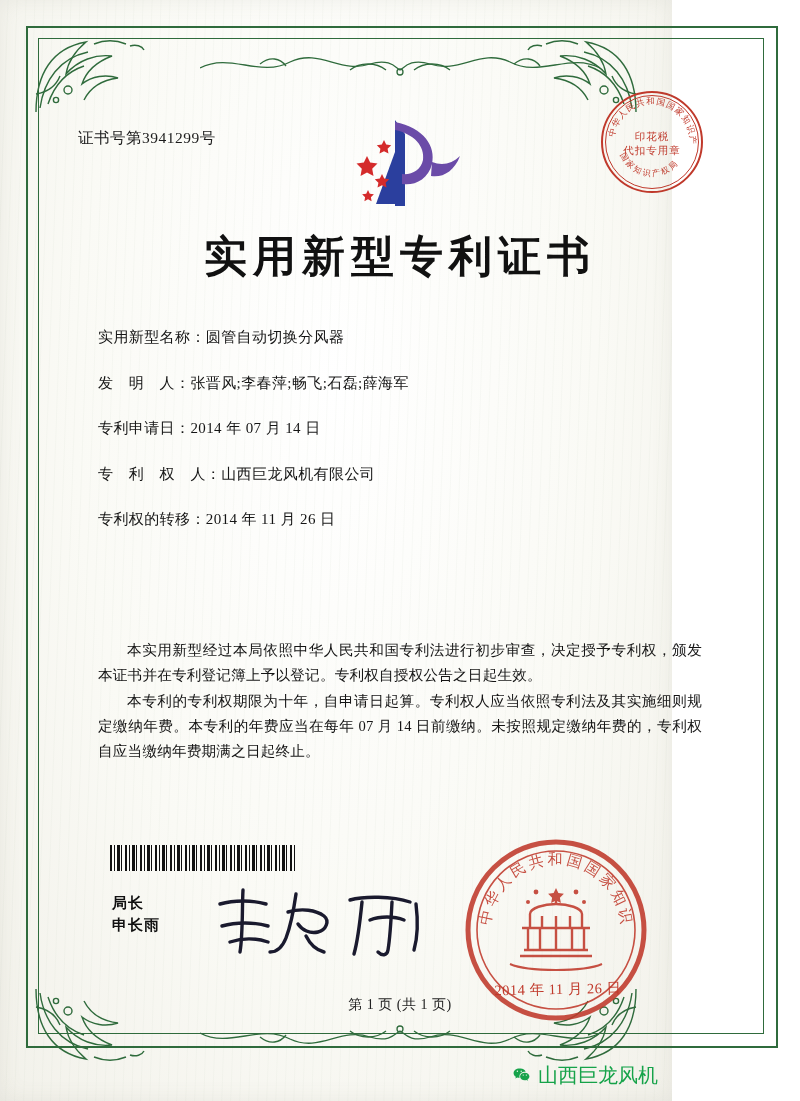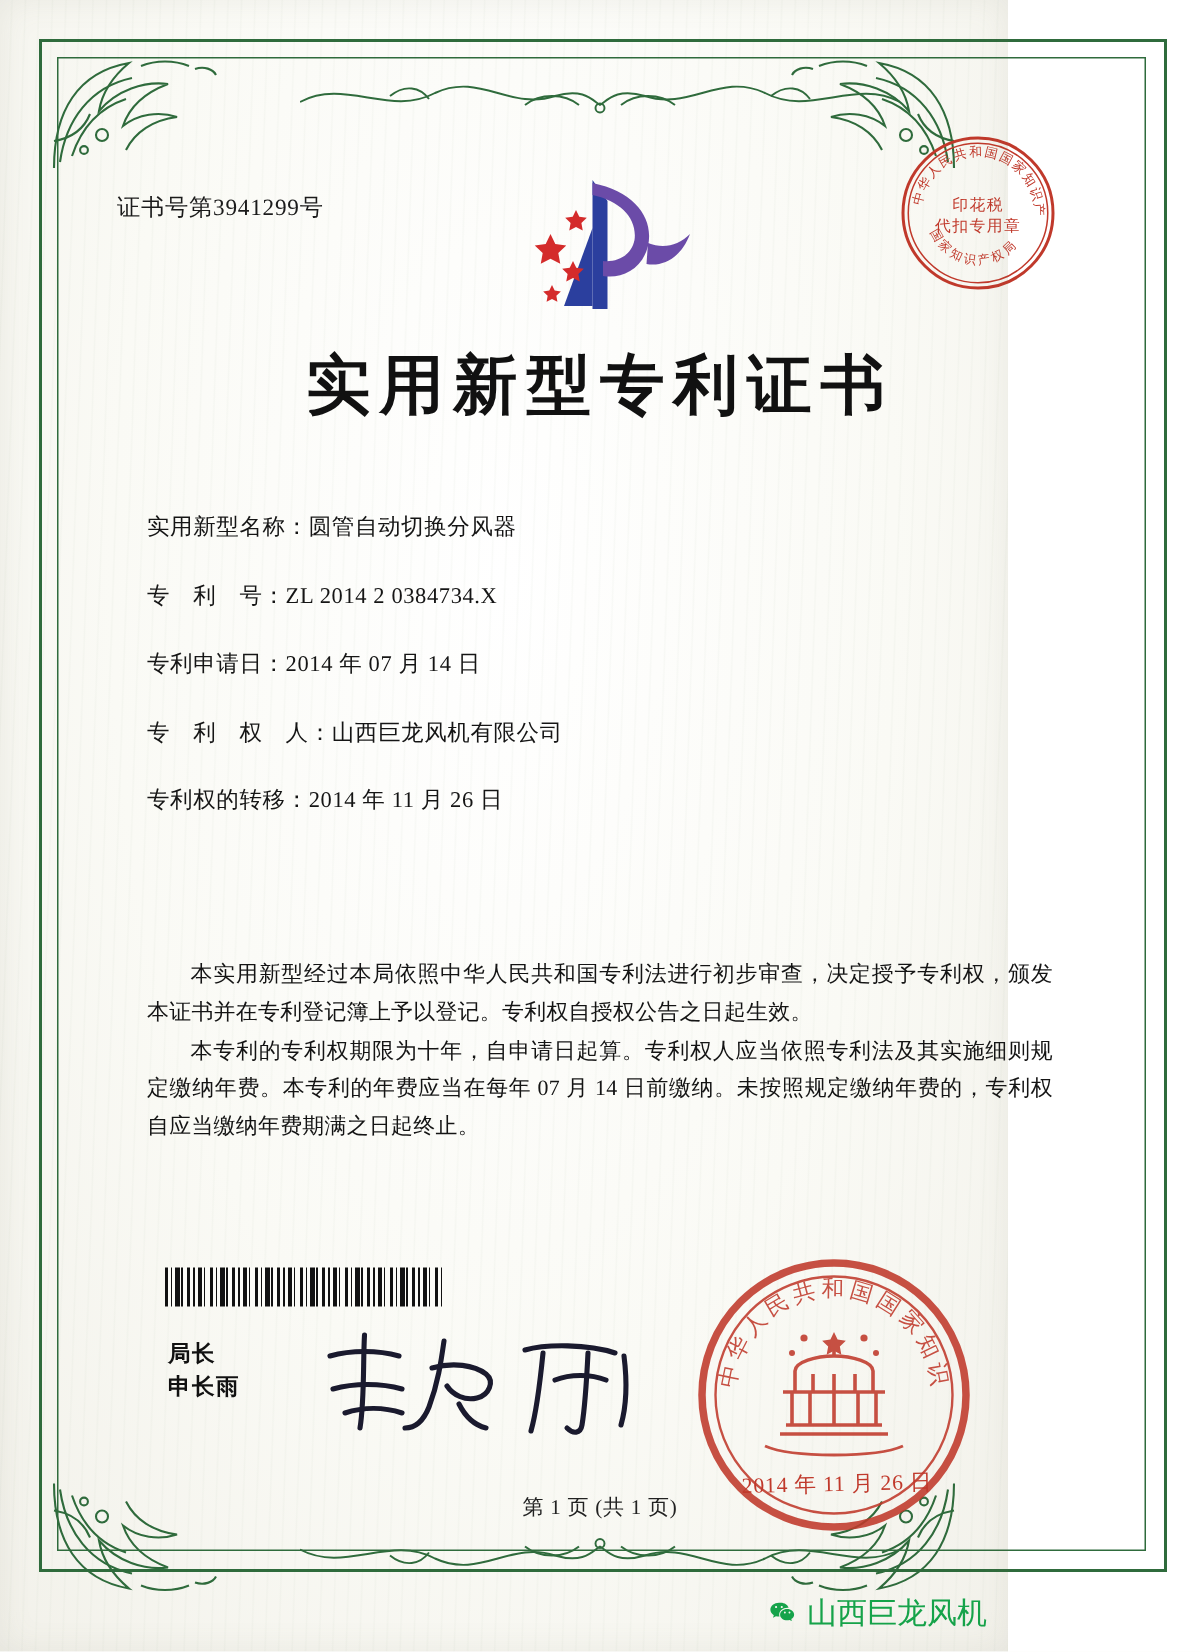--- a/index.html
+++ b/index.html
@@ -121,21 +121,20 @@
     letter-spacing: 6px;
     color: #111;
     font-family: Liberation Sans, sans-serif;
   }
 
   
   #fields {
     position: absolute;
     left: 38px; top: 268px;
     width: 620px;
-    margin-top: 14px;
   }
   .field-row {
     font-size: 15px;
     color: #151515;
     margin-bottom: 26.5px;
     letter-spacing: .4px;
     white-space: nowrap;
   }
   .field-label {
     display: inline-block;
@@ -359,21 +358,21 @@
       </text>
     </svg>
 
     <div id="doc-title">实用新型专利证书</div>
 
     <div id="fields">
       <div class="field-row">
         <span class="field-label">实用新型名称：</span><span class="field-value">圆管自动切换分风器</span>
       </div>
       <div class="field-row">
-        <span class="field-label">专　利　号：</span><span class="field-value">ZL 2014 2 0384734.X</span>
+        <span class="field-label">发　明　人：</span><span class="field-value">张晋风;李春萍;畅飞;石磊;薛海军</span>
       </div>
       <div class="field-row">
         <span class="field-label">专利申请日：</span><span class="field-value">2014 年 07 月 14 日</span>
       </div>
       <div class="field-row">
         <span class="field-label">专　利　权　人：</span><span class="field-value">山西巨龙风机有限公司</span>
       </div>
       <div class="field-row">
         <span class="field-label">专利权的转移：</span><span class="field-value">2014 年 11 月 26 日</span>
       </div>

